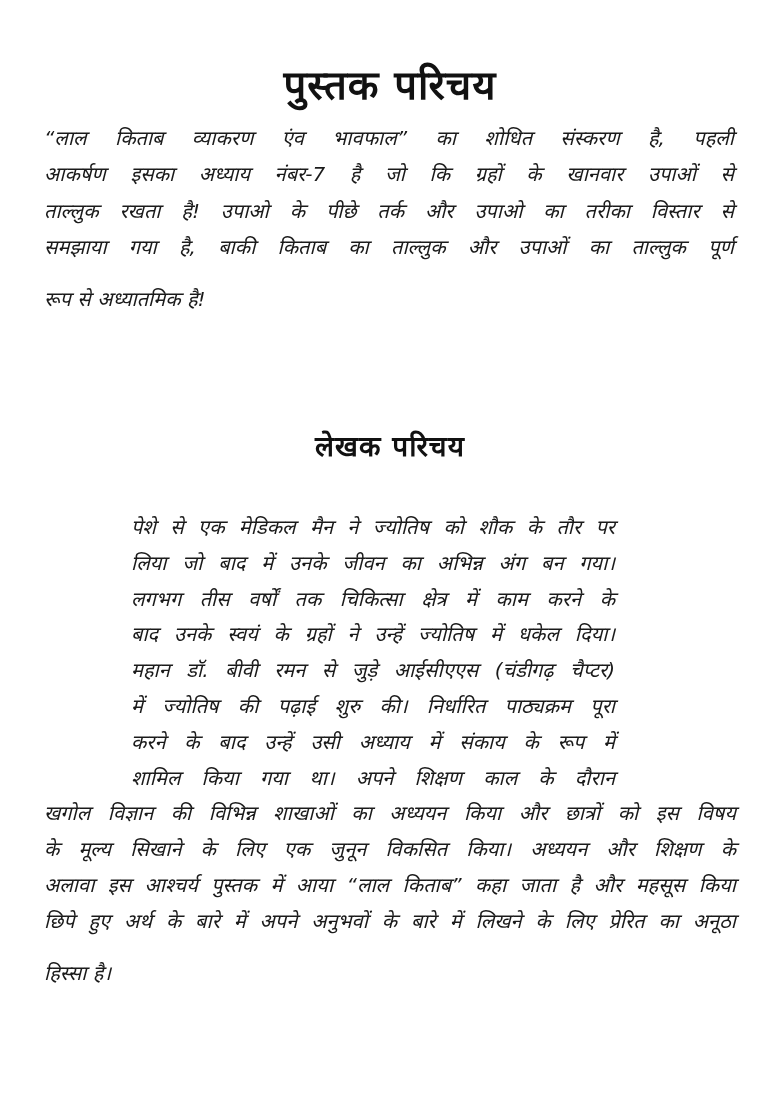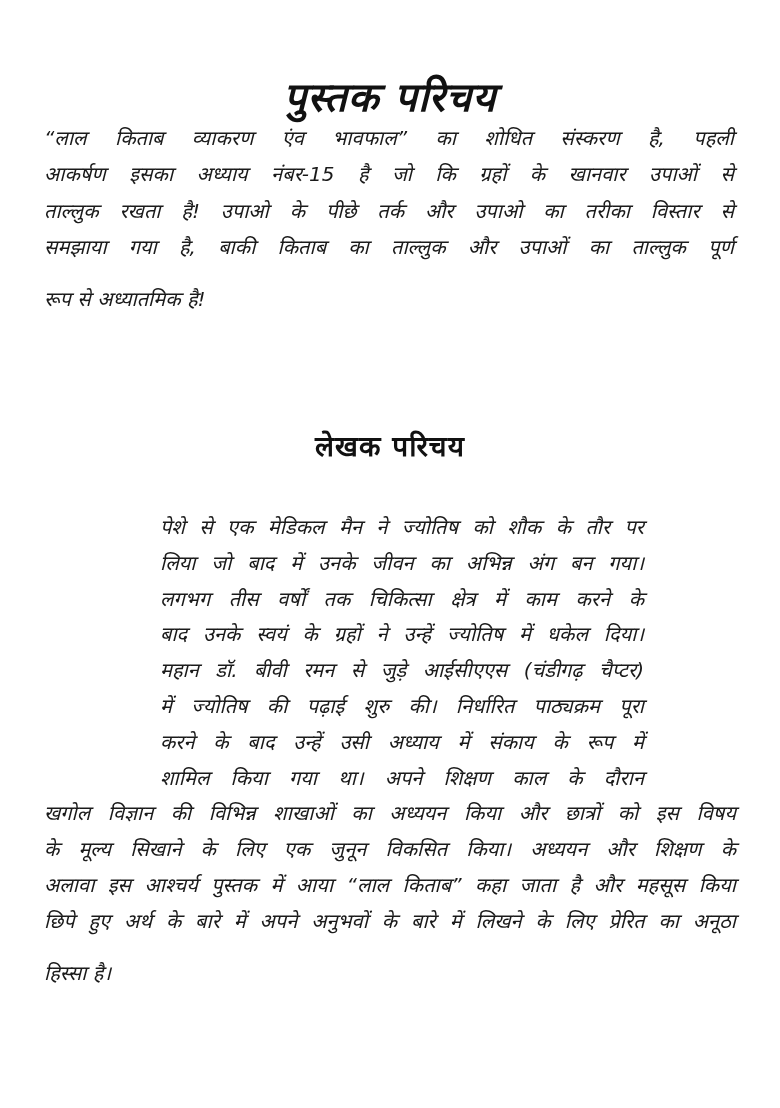--- a/index.html
+++ b/index.html
@@ -25,24 +25,23 @@
       position: absolute;
       left: 0;
       width: 780px;
       text-align: center;
       font-family: "DejaVu Sans", sans-serif;
       font-weight: bold;
       color: #111111;
       letter-spacing: 1px;
     }
     .heading-book {
-      top: 40px;
+      top: 28px;
       font-size: 40px;
       line-height: 60px;
-      font-style: italic;
     }
     .heading-author {
       top: 398px;
       font-size: 28px;
       line-height: 60px;
     }
     .para {
       position: absolute;
       font-size: 20px;
       color: #1a1a1a;
@@ -73,37 +72,37 @@
     .para-author {
       left: 44px;
       top: 510px;
       width: 692px;
     }
     .para-author .line {
       height: 35.8px;
       line-height: 35.8px;
     }
     .para-author .line.indented {
-      margin-left: 116px;
+      margin-left: 87px;
       width: 484px;
     }
     .para-author .line.full {
       width: 692px;
     }
   </style>
 </head>
 <body>
 
 <div class="page">
 
   <section>
     <h1 class="heading heading-book">पुस्तक परिचय</h1>
     <div class="para para-book">
       <span class="line">“लाल किताब व्याकरण एंव भावफाल” का शोधित संस्करण है, पहली</span>
-      <span class="line">आकर्षण इसका अध्याय नंबर-15 है जो कि ग्रहों के खानवार उपाओं से</span>
+      <span class="line">आकर्षण इसका अध्याय नंबर-7 है जो कि ग्रहों के खानवार उपाओं से</span>
       <span class="line">ताल्लुक रखता है! उपाओ के पीछे तर्क और उपाओ का तरीका विस्तार से</span>
       <span class="line">समझाया गया है, बाकी किताब का ताल्लुक और उपाओं का ताल्लुक पूर्ण</span>
       <span class="line last">रूप से अध्यातमिक है!</span>
     </div>
   </section>
 
   <section>
     <h1 class="heading heading-author">लेखक परिचय</h1>
     <div class="para para-author">
       <span class="line indented">पेशे से एक मेडिकल मैन ने ज्योतिष को शौक के तौर पर</span>

